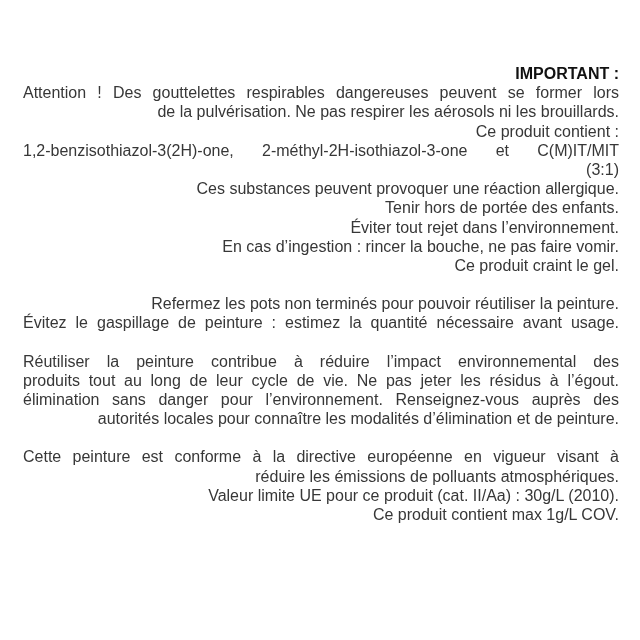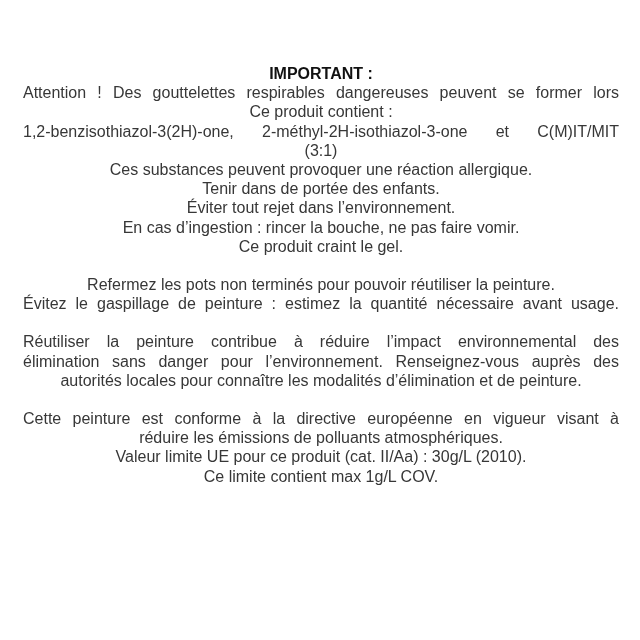--- a/index.html
+++ b/index.html
@@ -16,60 +16,62 @@
     left: 23px;
     top: 64px;
     width: 596px;
     color: #373737;
     font-size: 16px;
     line-height: 19.2px;
     letter-spacing: 0;
   }
   .block { margin: 0 0 19px 0; }
   .block:last-child { margin-bottom: 16px; }
-  .ln { margin: 0; text-align: center; }
+  .ln { margin: 0; text-align: right; }
   .heading {
     font-weight: 700;
     color: #111111;
   }
   
   .jfill {
     text-align: justify;
     text-align-last: justify;
   }
 </style>
 </head>
 <body>
 
 <main class="label">
 
   <section class="block">
     <p class="ln heading">IMPORTANT :</p>
     <p class="ln jfill">Attention ! Des gouttelettes respirables dangereuses peuvent se former lors</p>
+    <p class="ln">de la pulvérisation. Ne pas respirer les aérosols ni les brouillards.</p>
     <p class="ln">Ce produit contient :</p>
     <p class="ln jfill">1,2-benzisothiazol-3(2H)-one, 2-méthyl-2H-isothiazol-3-one et C(M)IT/MIT</p>
     <p class="ln">(3:1)</p>
     <p class="ln">Ces substances peuvent provoquer une réaction allergique.</p>
-    <p class="ln">Tenir dans de portée des enfants.</p>
+    <p class="ln">Tenir hors de portée des enfants.</p>
     <p class="ln">Éviter tout rejet dans l’environnement.</p>
     <p class="ln">En cas d’ingestion : rincer la bouche, ne pas faire vomir.</p>
     <p class="ln">Ce produit craint le gel.</p>
   </section>
 
   <section class="block">
     <p class="ln">Refermez les pots non terminés pour pouvoir réutiliser la peinture.</p>
     <p class="ln jfill">Évitez le gaspillage de peinture : estimez la quantité nécessaire avant usage.</p>
   </section>
 
   <section class="block">
     <p class="ln jfill">Réutiliser la peinture contribue à réduire l’impact environnemental des</p>
+    <p class="ln jfill">produits tout au long de leur cycle de vie. Ne pas jeter les résidus à l’égout.</p>
     <p class="ln jfill">élimination sans danger pour l’environnement. Renseignez-vous auprès des</p>
     <p class="ln">autorités locales pour connaître les modalités d’élimination et de peinture.</p>
   </section>
 
   <section class="block">
     <p class="ln jfill">Cette peinture est conforme à la directive européenne en vigueur visant à</p>
     <p class="ln">réduire les émissions de polluants atmosphériques.</p>
     <p class="ln">Valeur limite UE pour ce produit (cat. II/Aa) : 30g/L (2010).</p>
-    <p class="ln">Ce limite contient max 1g/L COV.</p>
+    <p class="ln">Ce produit contient max 1g/L COV.</p>
   </section>
 
 </main>
 
 </body></html>

